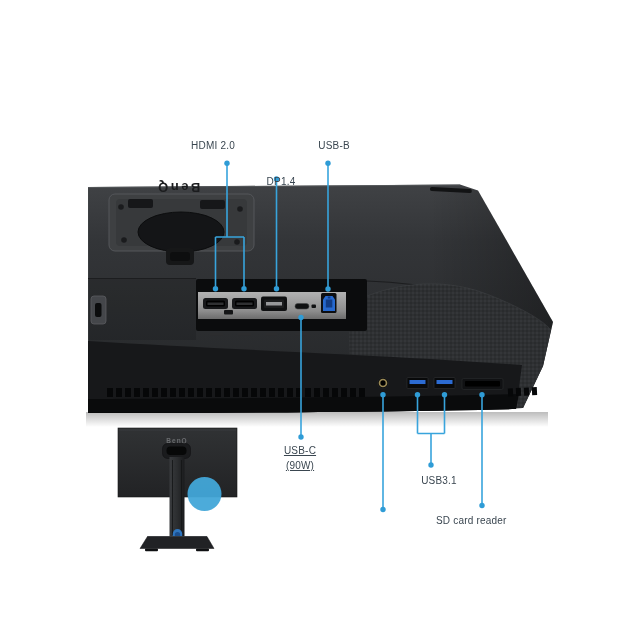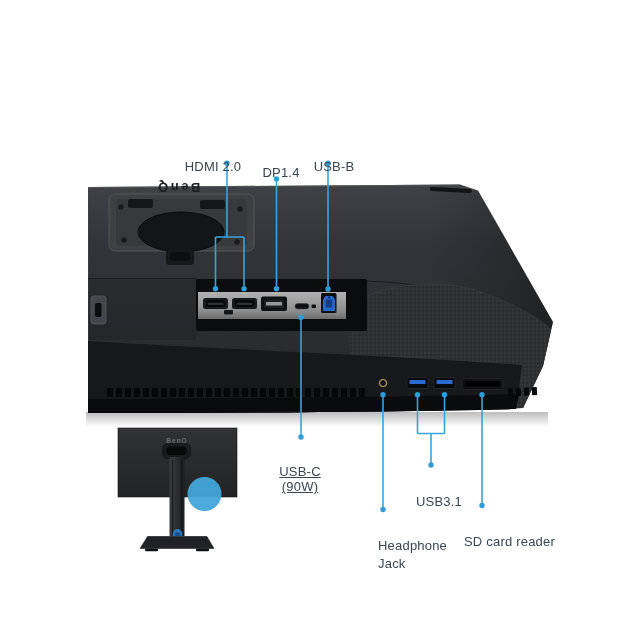--- a/index.html
+++ b/index.html
@@ -1,32 +1,32 @@
 <!DOCTYPE html>
 <html><head>
 <meta charset="utf-8">
 <style>
   html,body{margin:0;padding:0;background:#ffffff;}
   .canvas{position:relative;width:640px;height:640px;background:#ffffff;overflow:hidden;
           font-family:"Liberation Sans",sans-serif;}
   .gfx{position:absolute;left:0;top:0;}
-  .label{position:absolute;font-size:13px;line-height:13px;color:#3a4650;
-         letter-spacing:.2px;white-space:pre;margin-top:21px;}
+  .label{position:absolute;font-size:10px;line-height:13px;color:#3a4650;
+         letter-spacing:.2px;white-space:pre;}
   .label .l2{display:block;}
   .ctr{transform:translateX(-50%);text-align:center;}
   .two{line-height:15px;}
   .hp{line-height:18px;}
   
   #lbl-hdmi{left:213px;top:139px;}
-  #lbl-dp{left:281px;top:145px;}
+  #lbl-dp{left:281px;top:175px;}
   #lbl-usbb{left:334px;top:139px;}
   #lbl-usbc{left:300px;top:443px;text-decoration:underline;}
   #lbl-usb31{left:439px;top:474px;text-align:center;}
   #lbl-headphone{left:378px;top:516px;}
-  #lbl-sd{left:464px;top:514px;}
+  #lbl-sd{left:436px;top:514px;}
 </style>
 </head>
 <body>
 
 <div class="canvas">
 
 <svg class="gfx" width="640" height="640" viewBox="0 0 640 640">
   <defs>
     <linearGradient id="bgGrad" x1="0" y1="184" x2="0" y2="413" gradientUnits="userSpaceOnUse">
       <stop offset="0" stop-color="#404245"></stop>
@@ -217,16 +217,15 @@
     <circle cx="482" cy="394.7" r="2.7"></circle>
     <circle cx="482" cy="505.5" r="2.7"></circle>
   </g>
 </svg>
 
 <div id="lbl-hdmi" class="label ctr">HDMI 2.0</div>
 <div id="lbl-dp" class="label ctr">DP1.4</div>
 <div id="lbl-usbb" class="label ctr">USB-B</div>
 <div id="lbl-usbc" class="label ctr two"><span>USB-C</span><span class="l2">(90W)</span></div>
 <div id="lbl-usb31" class="label ctr">USB3.1</div>
-<div id="lbl-headphone" class="label hp"><span>Headphone</span><span class="l2">Jack</span></div>
 <div id="lbl-sd" class="label">SD card reader</div>
 
 </div>
 
 </body></html>

